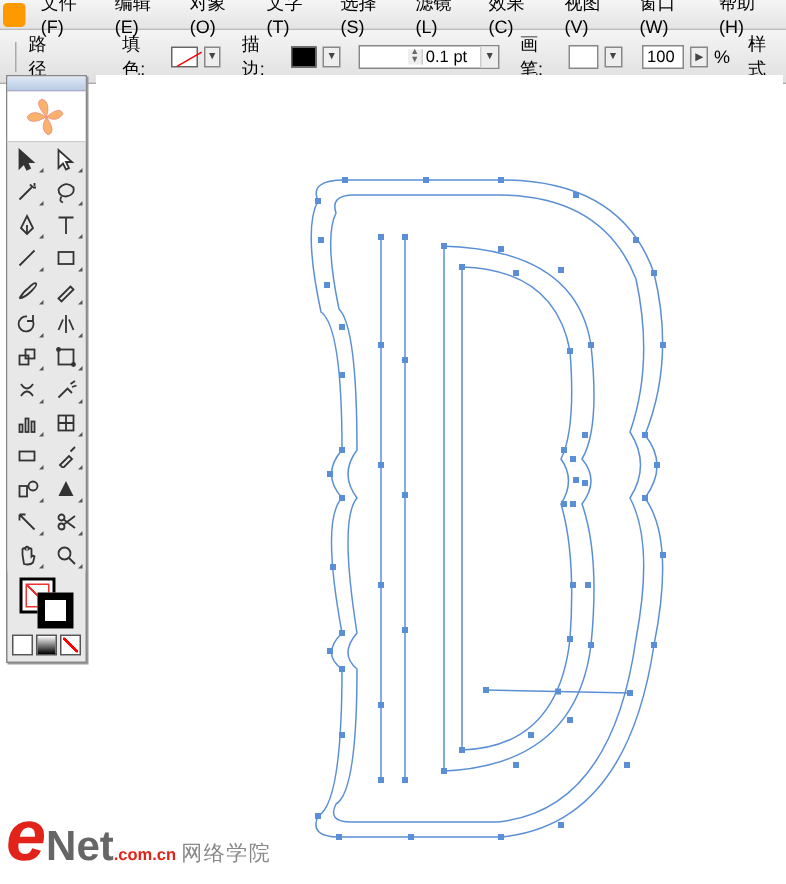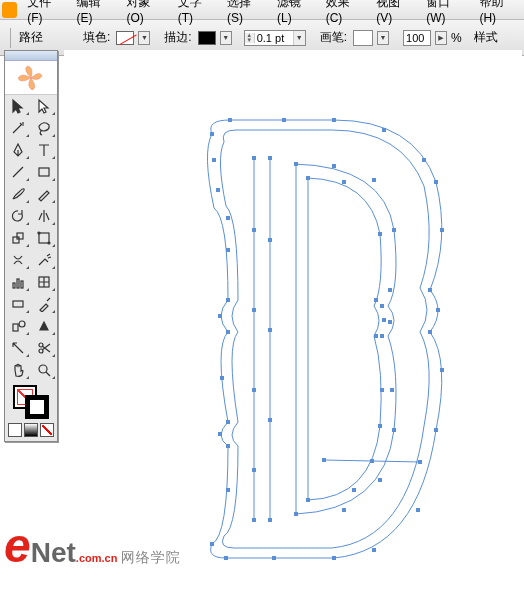--- a/index.html
+++ b/index.html
@@ -9,21 +9,21 @@
 .app-icon { width: 16px; height: 16px; background: #f90; border-radius: 3px; margin-right: 4px; display: inline-block; }
 .menubar span.menu-item { padding: 2px 6px; cursor: default; color: #000; }
 
 .optbar { height: 36px; background: linear-gradient(#f4f4f4,#e0e0e0); border-bottom: 1px solid #aaa; display: flex; align-items: center; padding-left: 6px; gap: 4px; }
 .optbar .lbl { margin-right: 2px; }
 .divider { width: 1px; height: 20px; background: #aaa; margin: 0 4px; }
 .swatch { width: 18px; height: 14px; border: 1px solid #666; display: inline-block; background: #fff; }
 .swatch.none::after { content:""; display:block; width:120%; height:1px; background:red; transform: rotate(-30deg) translateY(7px) translateX(-2px); }
 .swatch.black { background: #000; }
 .dd { width: 12px; height: 14px; border: 1px solid #888; background: #eee; display:inline-flex; align-items:center; justify-content:center; font-size:7px; color:#444; }
-.ptbox { display:flex; align-items:center; border:1px solid #888; background:#fff; height:16px; }
+.ptbox { display:flex; align-items:center; border:1px solid #888; background:#fff; height:16px;padding-left:32px; }
 .ptbox .arrows { width:10px; display:flex; flex-direction:column; font-size:6px; line-height:5px; text-align:center; color:#666; background:#eee; border-right:1px solid #ccc;}
 .ptbox input { width:38px; border:none; font-size:11px; padding:0 2px; }
 .brushsw { width:20px; height:16px; border:1px solid #888; background:#fff; display:inline-block;}
 .opac input{ width:28px; border:1px solid #888; font-size:11px; padding:1px 2px;}
 
 .toolbox { position:absolute; left:4px; top:50px; width:54px; background:#e8e8e8; border:1px solid #888; box-shadow:1px 1px 0 #999; }
 .toolbox .tb-title { height:10px; background:linear-gradient(#dfe8f6,#b8cce4); border-bottom:1px solid #aac; }
 .flower { height:34px; display:flex; align-items:center; justify-content:center; background:#fff; border-bottom:1px solid #ccc; }
 .flower svg { width:30px; height:28px; }
 .tools-grid { display:grid; grid-template-columns: 26px 26px; }
@@ -39,21 +39,21 @@
 .modebtn.white{background:#fff;}
 .modebtn.grad{background:linear-gradient(#fff,#000);}
 .modebtn.none{background:#fff;position:relative;}
 .modebtn.none::after{content:"";position:absolute;inset:1px;background:linear-gradient(to top right,transparent 44%,red 44%,red 56%,transparent 56%);}
 
 .canvas { position:absolute; left:64px; top:50px; right:2px; bottom:2px; background:#fff; }
 .artwork { position:absolute; left:120px; top:60px; width:270px; height:460px; }
 .artwork path { fill:none; stroke:#5a8fd6; stroke-width:1; }
 .anchor { fill:#5a8fd6; }
 
-.watermark { position:absolute; left:4px; bottom:16px; font-family:Arial; }
+.watermark { position:absolute; left:4px; bottom:4px; font-family:Arial; }
 .watermark .e { font-size:48px; font-weight:bold; font-style:italic; color:#e2231a; }
 .watermark .net { font-size:28px; font-weight:bold; color:#666; }
 .watermark .sub { font-size:11px; color:#e2231a; font-weight:bold; }
 .watermark .cn { font-size:14px; color:#888; letter-spacing:1px;}
 .watermark .url { font-size:10px; color:#aaa; display:block; margin-top:-2px;}
 </style>
 </head>
 <body>
 
 <div class="menubar">

